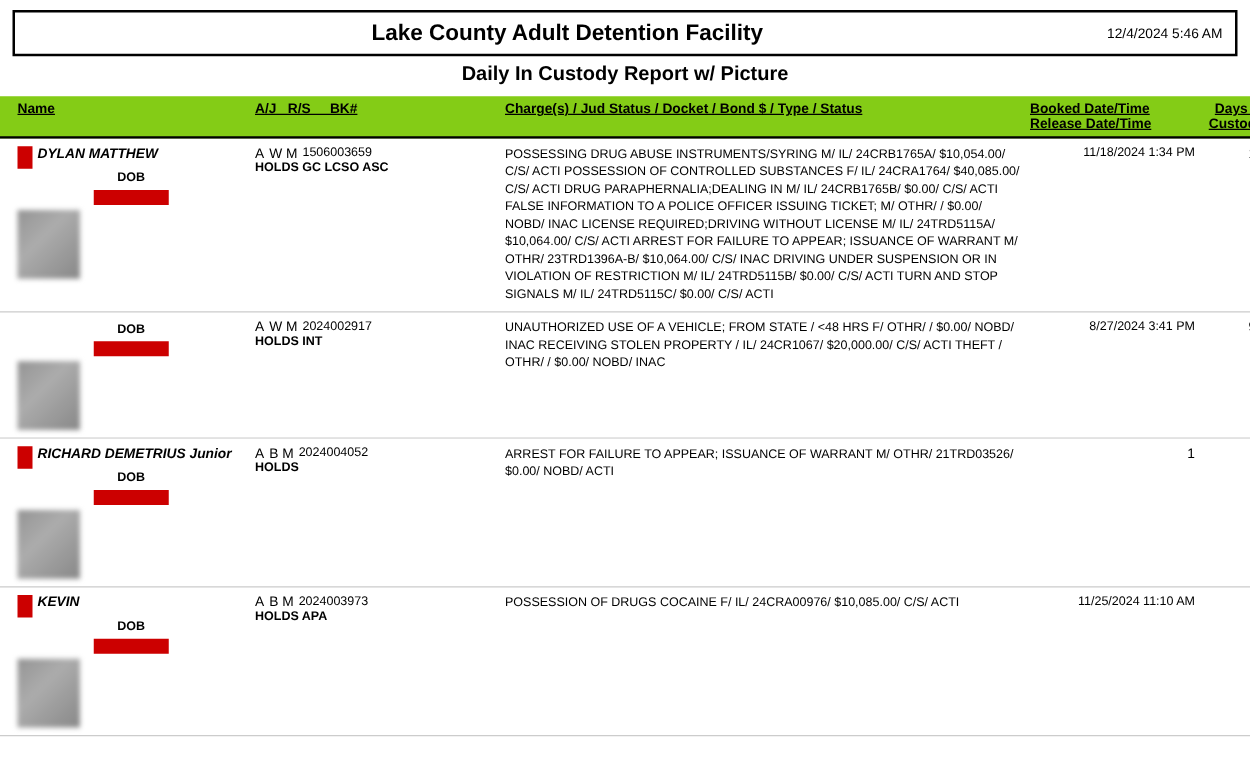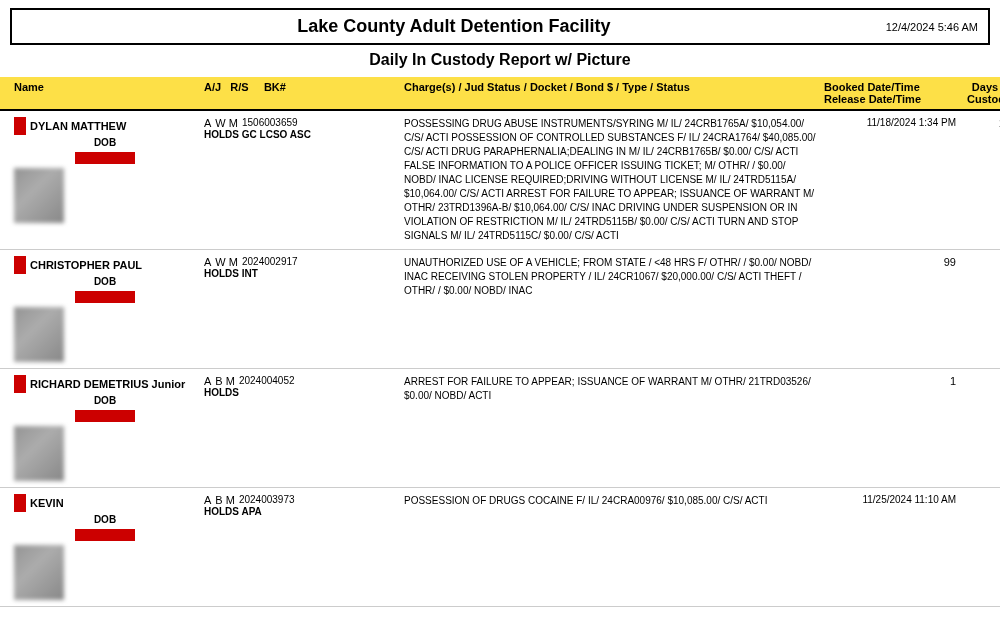--- a/index.html
+++ b/index.html
@@ -35,21 +35,22 @@
       font-weight: bold;
       margin: 6px 0 8px 0;
     }
     .table-header {
       display: grid;
       grid-template-columns: 190px 140px 60px 420px 140px 55px;
       border-bottom: 2px solid #000;
       padding: 2px 10px;
       font-weight: bold;
       font-size: 11px;
-      background: #fde047;
+      background: #84cc16;
+      text-decoration: underline;
     }
     .col-header {
       padding: 2px 4px;
     }
     .col-header.right-align {
       text-align: right;
     }
     .inmate-row {
       display: grid;
       grid-template-columns: 190px 140px 60px 420px 140px 55px;
@@ -62,22 +63,23 @@
     }
     .col-name {
       padding: 2px 4px;
     }
     .name-info {
       display: flex;
       flex-direction: column;
     }
     .name-top {
       display: flex;
-      align-items: center;
+      align-items: flex-start;
       gap: 4px;
+      font-style: italic;
     }
     .red-bar {
       width: 12px;
       height: 18px;
       background: #cc0000;
       display: inline-block;
       flex-shrink: 0;
     }
     .name-text {
       font-weight: bold;
@@ -204,24 +206,20 @@
 DRIVING UNDER SUSPENSION OR IN VIOLATION OF RESTRICTION M/ IL/ 24TRD5115B/ $0.00/ C/S/ ACTI
 TURN AND STOP SIGNALS M/ IL/ 24TRD5115C/ $0.00/ C/S/ ACTI</div>
       <div class="col-dates">
         <div>11/18/2024 1:34 PM</div>
       </div>
       <div class="col-days">16</div>
     </div>
     <div class="inmate-row">
       <div class="col-name">
         <div class="name-info">
-          <div class="name-top">
-            <span class="red-bar"></span>
-            <span class="name-text">CHRISTOPHER PAUL</span>
-          </div>
           <div class="dob-row">
             <span class="dob-label">DOB</span>
             <span class="dob-red"></span>
           </div>
           <div class="photo-placeholder">
             <div class="photo-inner"></div>
           </div>
         </div>
       </div>
       <div class="col-ajrs">
@@ -229,20 +227,23 @@
           <span>A</span>
           <span>W M</span>
           <span class="booking-num">2024002917</span>
         </div>
         <div class="holds-text">HOLDS INT</div>
       </div>
       <div></div>
       <div class="col-charges">UNAUTHORIZED USE OF A VEHICLE; FROM STATE / &lt;48 HRS F/ OTHR/ / $0.00/ NOBD/ INAC
 RECEIVING STOLEN PROPERTY / IL/ 24CR1067/ $20,000.00/ C/S/ ACTI
 THEFT / OTHR/ / $0.00/ NOBD/ INAC</div>
+      <div class="col-dates">
+        <div>8/27/2024 3:41 PM</div>
+      </div>
       <div class="col-days">99</div>
     </div>
     <div class="inmate-row">
       <div class="col-name">
         <div class="name-info">
           <div class="name-top">
             <span class="red-bar"></span>
             <span class="name-text">RICHARD DEMETRIUS Junior</span>
           </div>
           <div class="dob-row">

